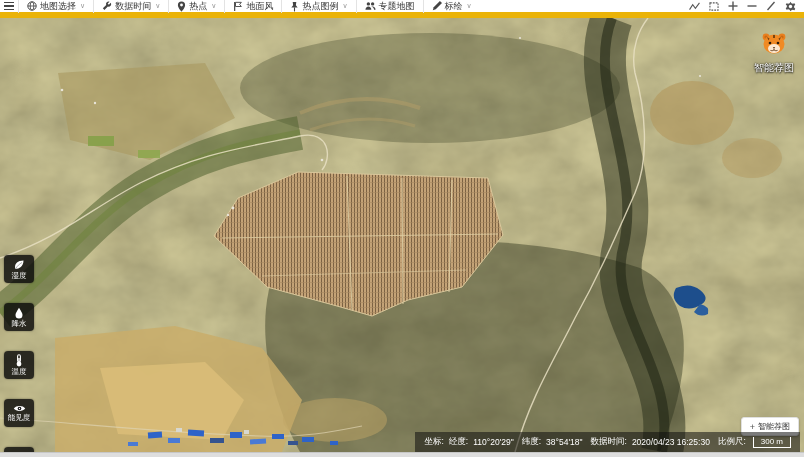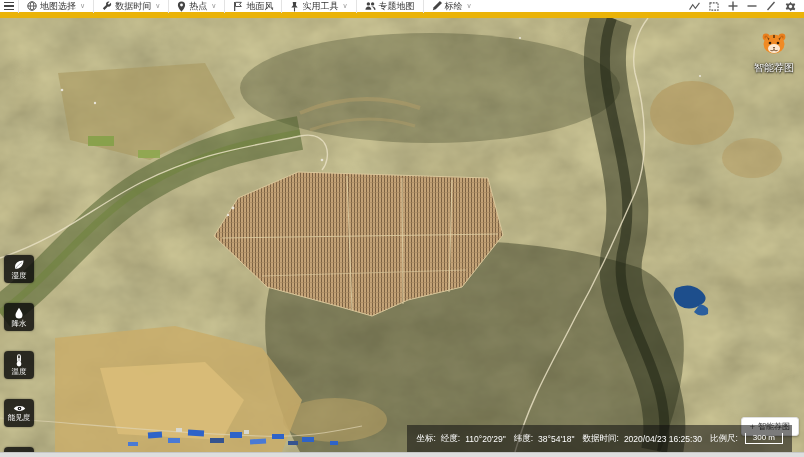--- a/index.html
+++ b/index.html
@@ -41,21 +41,21 @@
                text-shadow:0 0 2px #000,0 1px 2px #000; }
 
   
   .legend-btn { position:absolute; right:5px; bottom:21px; z-index:25;
                 background:#fff; border:1px solid #e0e0e0; border-radius:3px;
                 padding:3px 8px; font-size:8px; color:#333; display:flex; align-items:center; gap:3px;
                 box-shadow:0 1px 2px rgba(0,0,0,.3); cursor:pointer; }
   .legend-btn .plus { font-size:9px; color:#555; }
 
   
-  .statusbar { position:absolute; right:12px; bottom:5px; height:27px; z-index:25;
+  .statusbar { position:absolute; right:4px; bottom:5px; height:20px; z-index:25;
                background:rgba(15,15,15,0.55); color:#fff; font-size:8.5px;
                display:flex; align-items:center; gap:5px; padding:0 9px; white-space:nowrap; }
   .statusbar .sv { margin-right:3px; }
   .scale-box { display:inline-block; border:1px solid #fff; border-top:none;
                padding:0 7px 1px 7px; font-size:8px; line-height:9px; margin-left:2px; }
 
   .bottom-strip { position:absolute; bottom:0; left:0; width:804px; height:5px;
                   background:#dedede; border-top:1px solid #c7c7c7; z-index:26; }
 </style>
 </head>
@@ -113,21 +113,21 @@
       <span>地面风</span>
     </div>
 
     <div class="tb-item">
       <span>
         <svg width="9" height="11" viewBox="0 0 10 12">
             <path d="M3 1h4l-.5 3.5L8.5 7h-7L3.5 4.5z" fill="#444"></path>
             <line x1="5" y1="7" x2="5" y2="11.5" stroke="#444" stroke-width="1.2"></line>
           </svg>
       </span>
-      <span>实用工具</span>
+      <span>热点图例</span>
       <span class="chev">∨</span>
     </div>
 
     <div class="tb-item">
       <span>
         <svg width="11" height="10" viewBox="0 0 13 11">
             <circle cx="4" cy="3" r="2" fill="#444"></circle>
             <circle cx="9" cy="3" r="2" fill="#444"></circle>
             <path d="M0.5 10c0-2.5 1.6-4 3.5-4s3.5 1.5 3.5 4z" fill="#444"></path>
             <path d="M7.5 6.3c1.9.2 3.2 1.6 3.2 3.7h1.8c0-2.5-1.6-4-3.5-4-.6 0-1.1.1-1.5.3z" fill="#444"></path>

